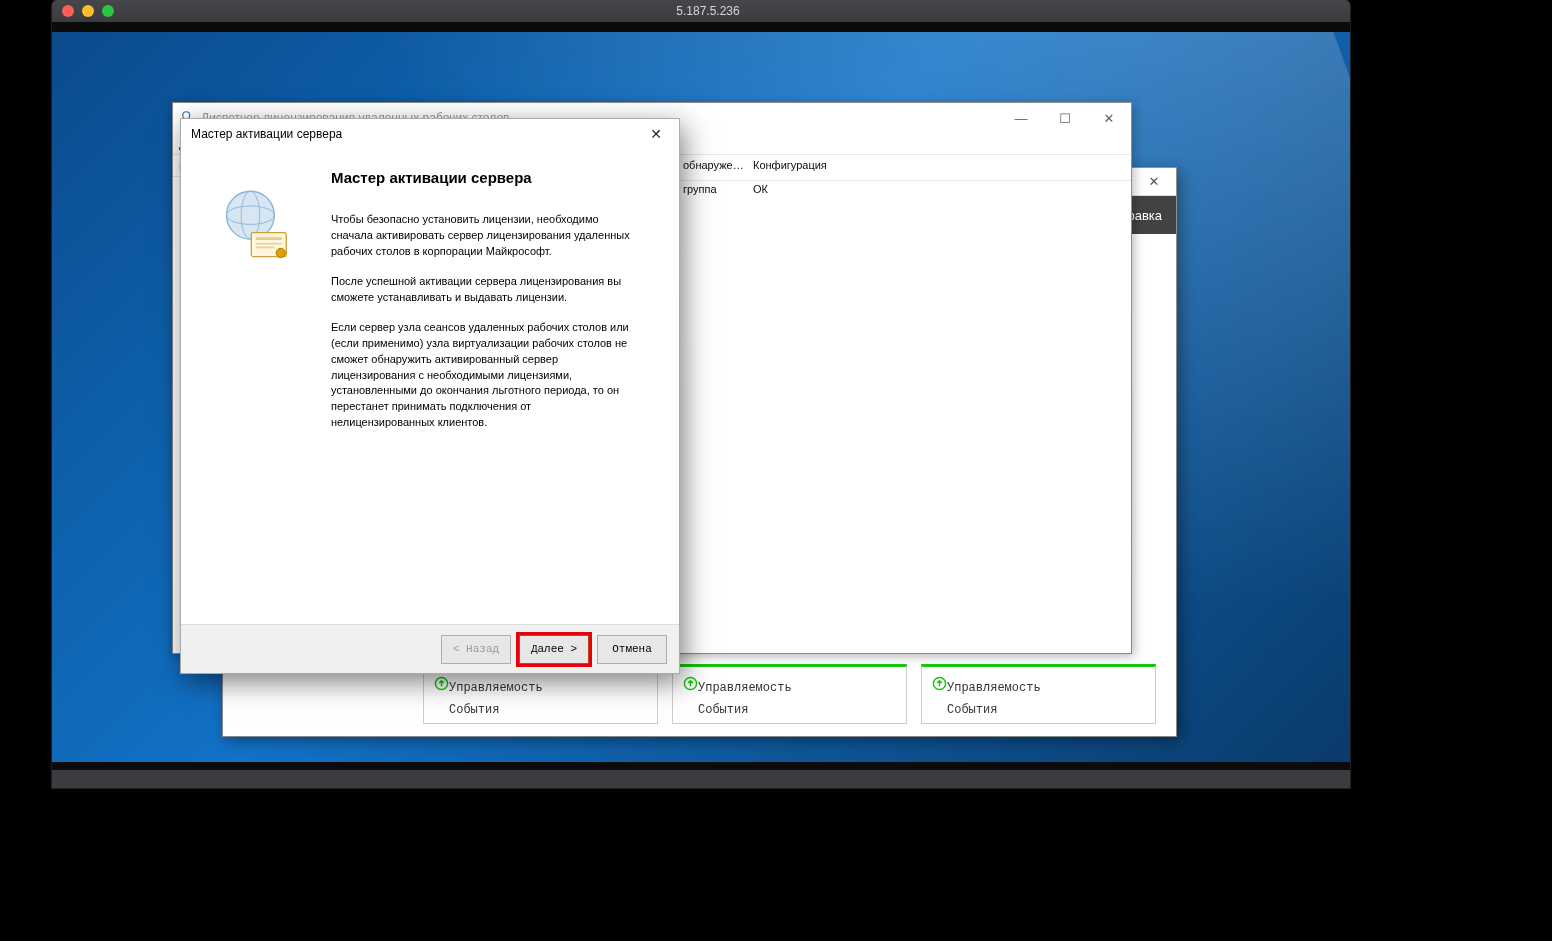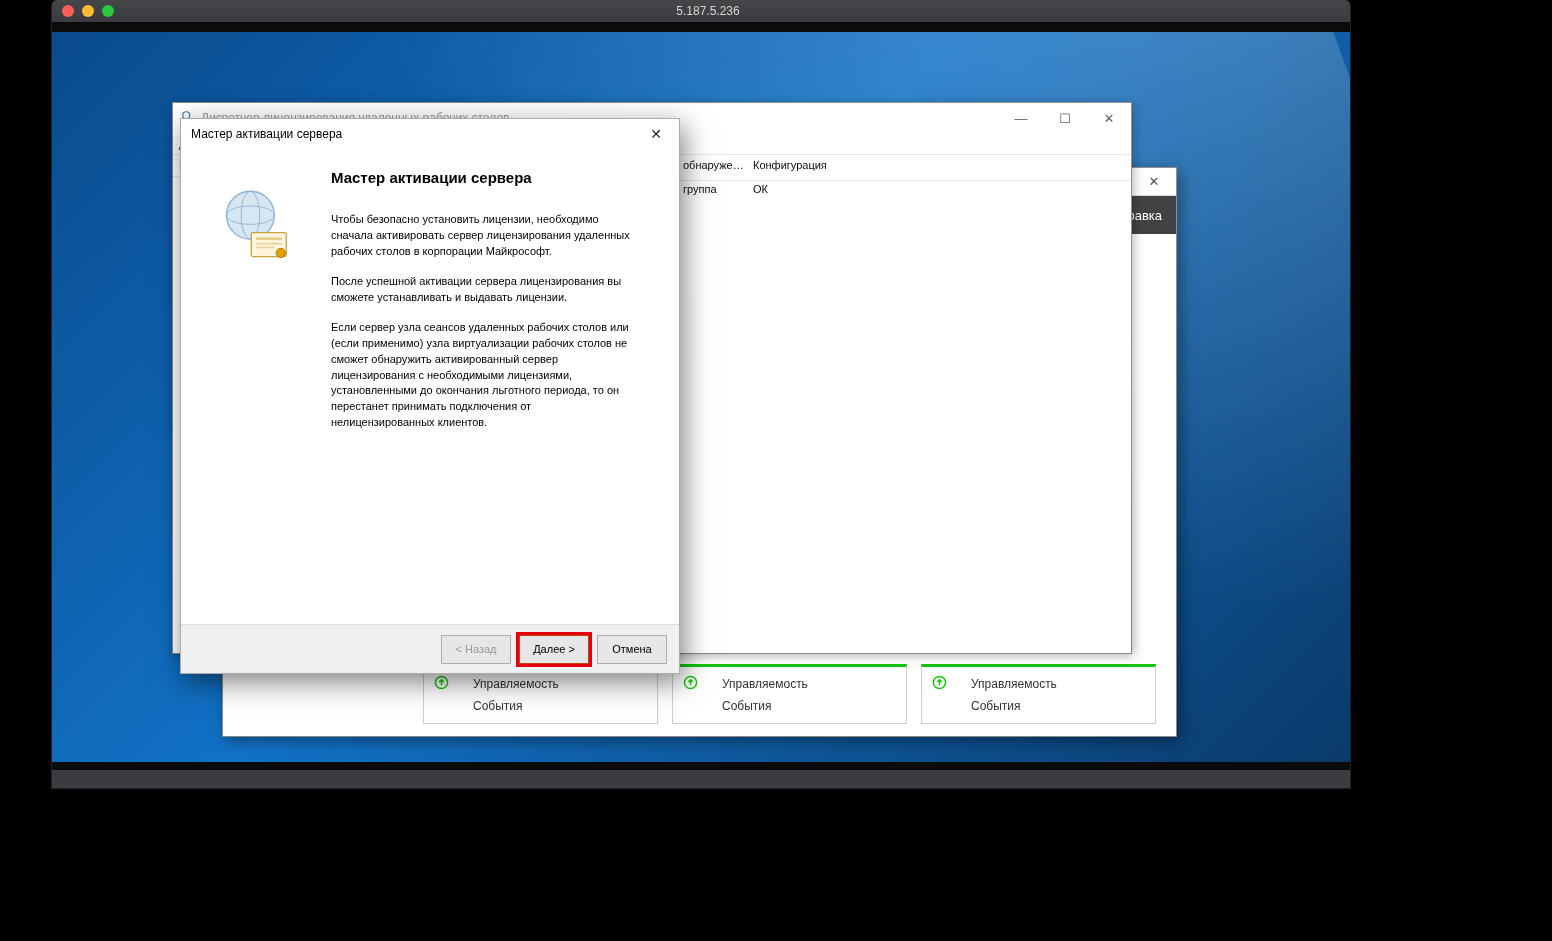--- a/index.html
+++ b/index.html
@@ -121,22 +121,23 @@
     flex: 1;
     height: 60px;
     border: 1px solid #ccc;
     border-top: 3px solid #16c60c;
     background: #fff;
     padding: 6px 10px;
     font-size: 12px;
     color: #333;
   }
   .tile .row {
-    display: flex; align-items: center; gap: 24px;
+    display: flex; align-items: flex-end; gap: 0;
     height: 22px;
+    font-family: Liberation Mono, monospace;
   }
   .tile .row svg { width: 15px; height: 15px; }
 
   
   .lic-mgr {
     position: absolute;
     left: 120px; top: 70px;
     width: 960px; height: 552px;
     background: #fff;
     border: 1px solid #888;
@@ -238,20 +239,21 @@
     background: #f0f0f0;
   }
   .wiz-btn {
     min-width: 70px;
     height: 29px;
     font-size: 11px;
     background: #e7e7e7;
     border: 1px solid #adadad;
     display: flex; align-items: center; justify-content: center;
     padding: 0 10px;
+    font-family: Liberation Mono, monospace;
   }
   .wiz-btn.disabled { color: #9a9a9a; }
   .wiz-btn.highlight {
     outline: 3px solid #e6000e;
     outline-offset: 0;
     border: 1px solid #c2410c;
   }
 
 </style>
 </head>

